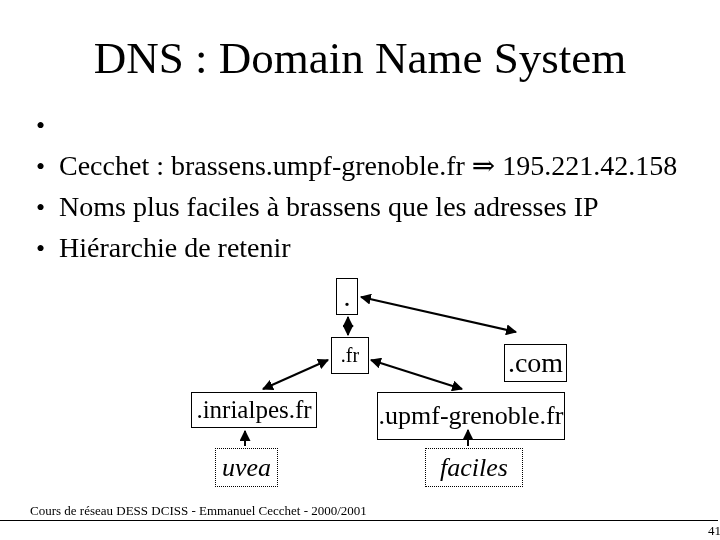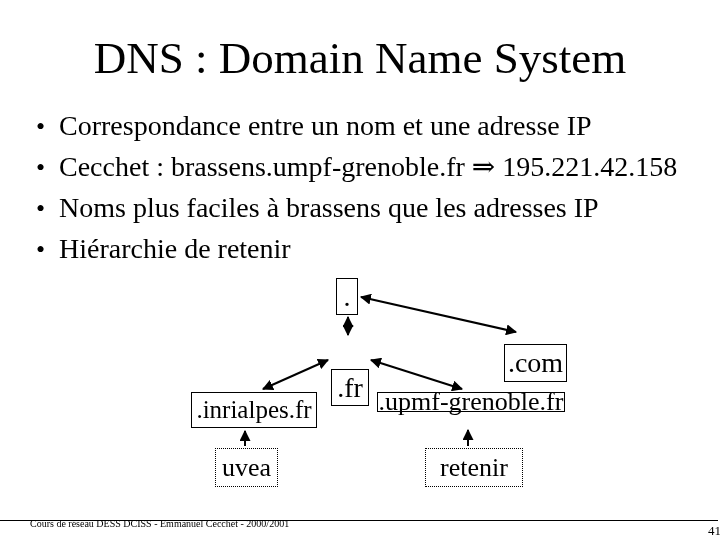--- a/index.html
+++ b/index.html
@@ -54,27 +54,27 @@
   .node {
     position: absolute;
     box-sizing: border-box;
     border: 1px solid #000000;
     background: #ffffff;
     display: flex;
     align-items: center;
     justify-content: center;
     white-space: nowrap;
   }
-  .node.dotted { border: 1px dotted #000000; }
+  .node.dotted { border: 1px dotted #000000; font-style: italic; }
 
   .node-root      { left: 336px; top: 278px; width: 22px;  height: 37px; font-size: 28px; }
-  .node-fr        { left: 331px; top: 337px; width: 38px;  height: 37px; font-size: 28px; margin-top: 32px; }
+  .node-fr        { left: 331px; top: 337px; width: 38px;  height: 37px; font-size: 20px; }
   .node-com       { left: 504px; top: 335px; width: 63px;  height: 38px; font-size: 28px; margin-top: 9px; }
   .node-inrialpes { left: 191px; top: 392px; width: 126px; height: 36px; font-size: 25px; }
-  .node-upmf      { left: 377px; top: 392px; width: 188px; height: 20px; font-size: 26px; }
+  .node-upmf      { left: 377px; top: 392px; width: 188px; height: 48px; font-size: 26px; }
   .node-uvea      { left: 215px; top: 448px; width: 63px;  height: 39px; font-size: 26px; }
   .node-brassens  { left: 425px; top: 448px; width: 98px;  height: 39px; font-size: 26px; }
 
   .arrows {
     position: absolute;
     left: 0; top: 0;
     width: 720px; height: 540px;
     pointer-events: none;
   }
   .arrows line { stroke: #000000; stroke-width: 2; }
@@ -83,42 +83,40 @@
     position: absolute;
     left: 0;
     top: 520px;
     width: 718px;
     border-top: 1px solid #000000;
   }
   .footer-course {
     position: absolute;
     left: 30px;
     top: 503px;
-    font-size: 10px;
+    font-size: 13px;
     white-space: nowrap;
-    margin-top: 15px;
   }
   .footer-page {
     position: absolute;
     right: 19px;
     top: 523px;
     font-size: 13px;
   }
 </style>
 </head>
 <body>
 
 <div class="slide">
 
   <div class="title">DNS : Domain Name System</div>
 
   <ul class="bullets">
     <li>
       <span class="marker">•</span>
-      <span>Correspondance entre un nom et une adresse IP</span>
     </li>
     <li>
       <span class="marker">•</span>
       <span>Cecchet : brassens.umpf-grenoble.fr ⇒ 195.221.42.158</span>
     </li>
     <li>
       <span class="marker">•</span>
       <span>Noms plus faciles à brassens que les adresses IP</span>
     </li>
     <li>
@@ -126,21 +124,21 @@
       <span>Hiérarchie de retenir</span>
     </li>
   </ul>
 
   <div class="node node-root">.</div>
   <div class="node node-fr">.fr</div>
   <div class="node node-com">.com</div>
   <div class="node node-inrialpes">.inrialpes.fr</div>
   <div class="node node-upmf">.upmf-grenoble.fr</div>
   <div class="node dotted node-uvea">uvea</div>
-  <div class="node dotted node-brassens">retenir</div>
+  <div class="node dotted node-brassens">faciles</div>
 
   <svg class="arrows" viewBox="0 0 720 540" xmlns="http://www.w3.org/2000/svg">
     <defs>
       <marker id="ah" viewBox="0 0 10 10" refX="9" refY="5" markerWidth="5.5" markerHeight="5.5" orient="auto" markerUnits="strokeWidth">
         <path d="M0 0 L10 5 L0 10 z" fill="#000000"></path>
       </marker>
       <marker id="ahr" viewBox="0 0 10 10" refX="1" refY="5" markerWidth="5.5" markerHeight="5.5" orient="auto" markerUnits="strokeWidth">
         <path d="M10 0 L0 5 L10 10 z" fill="#000000"></path>
       </marker>
     </defs>

